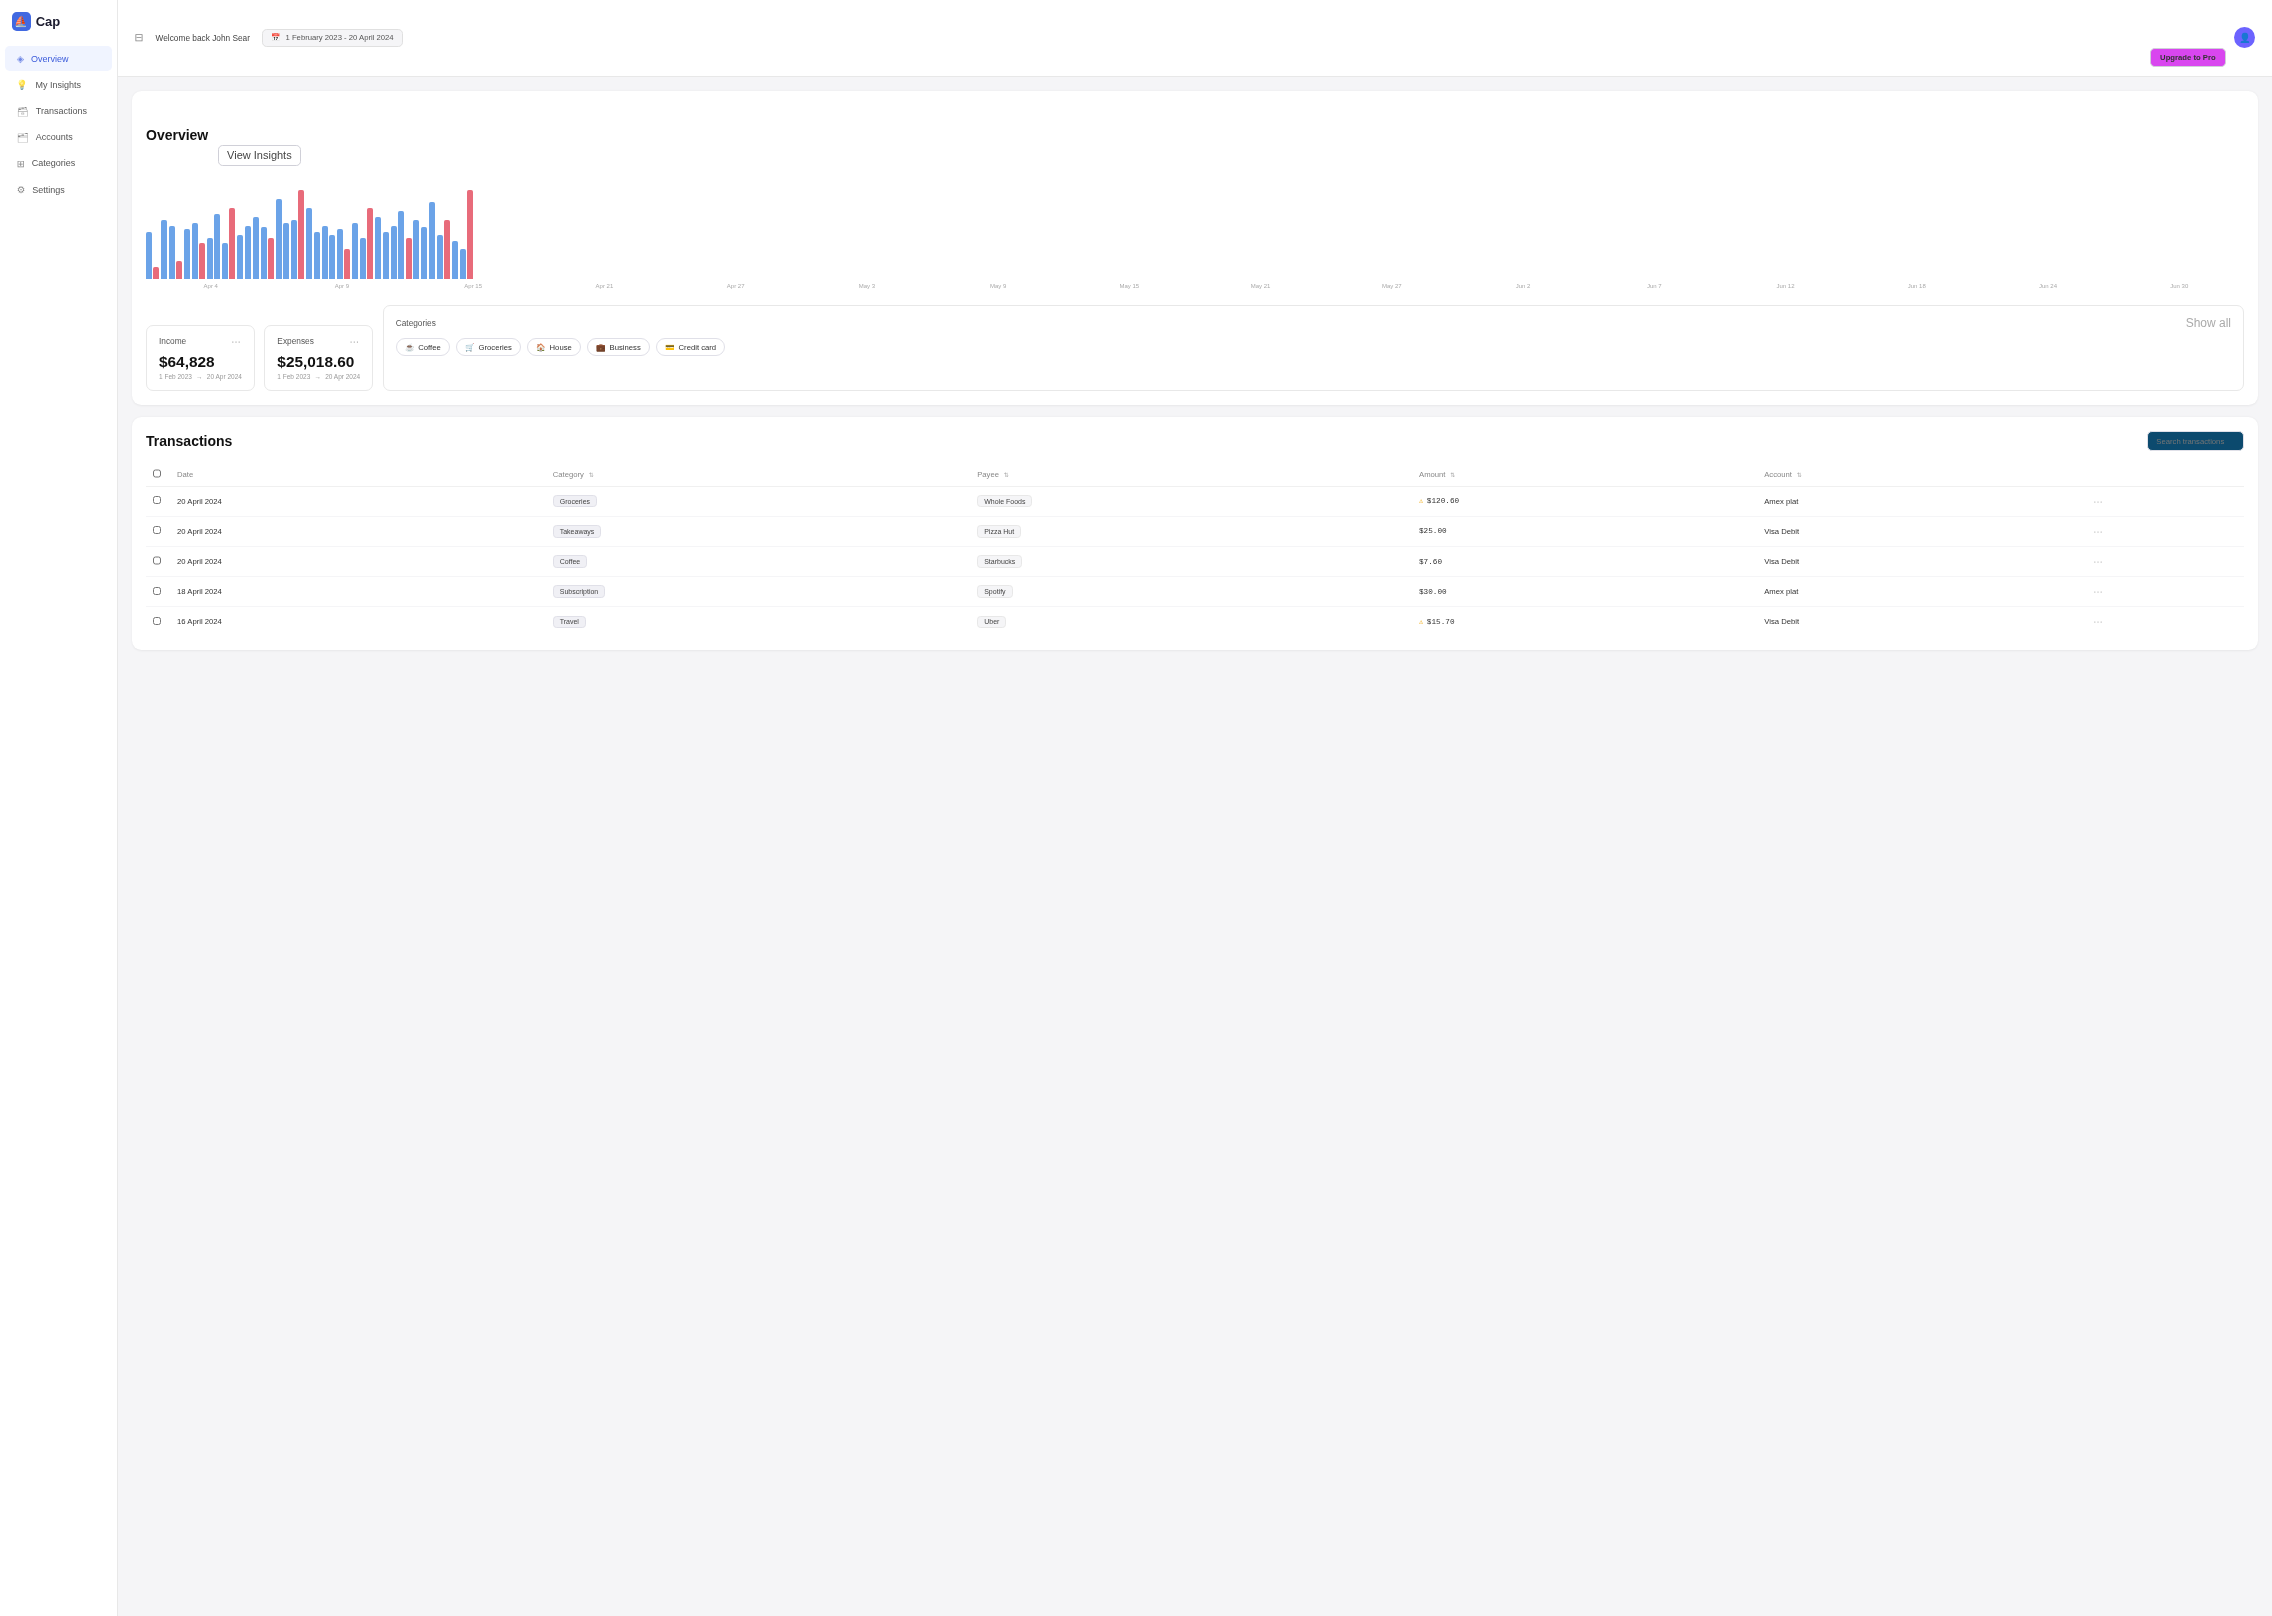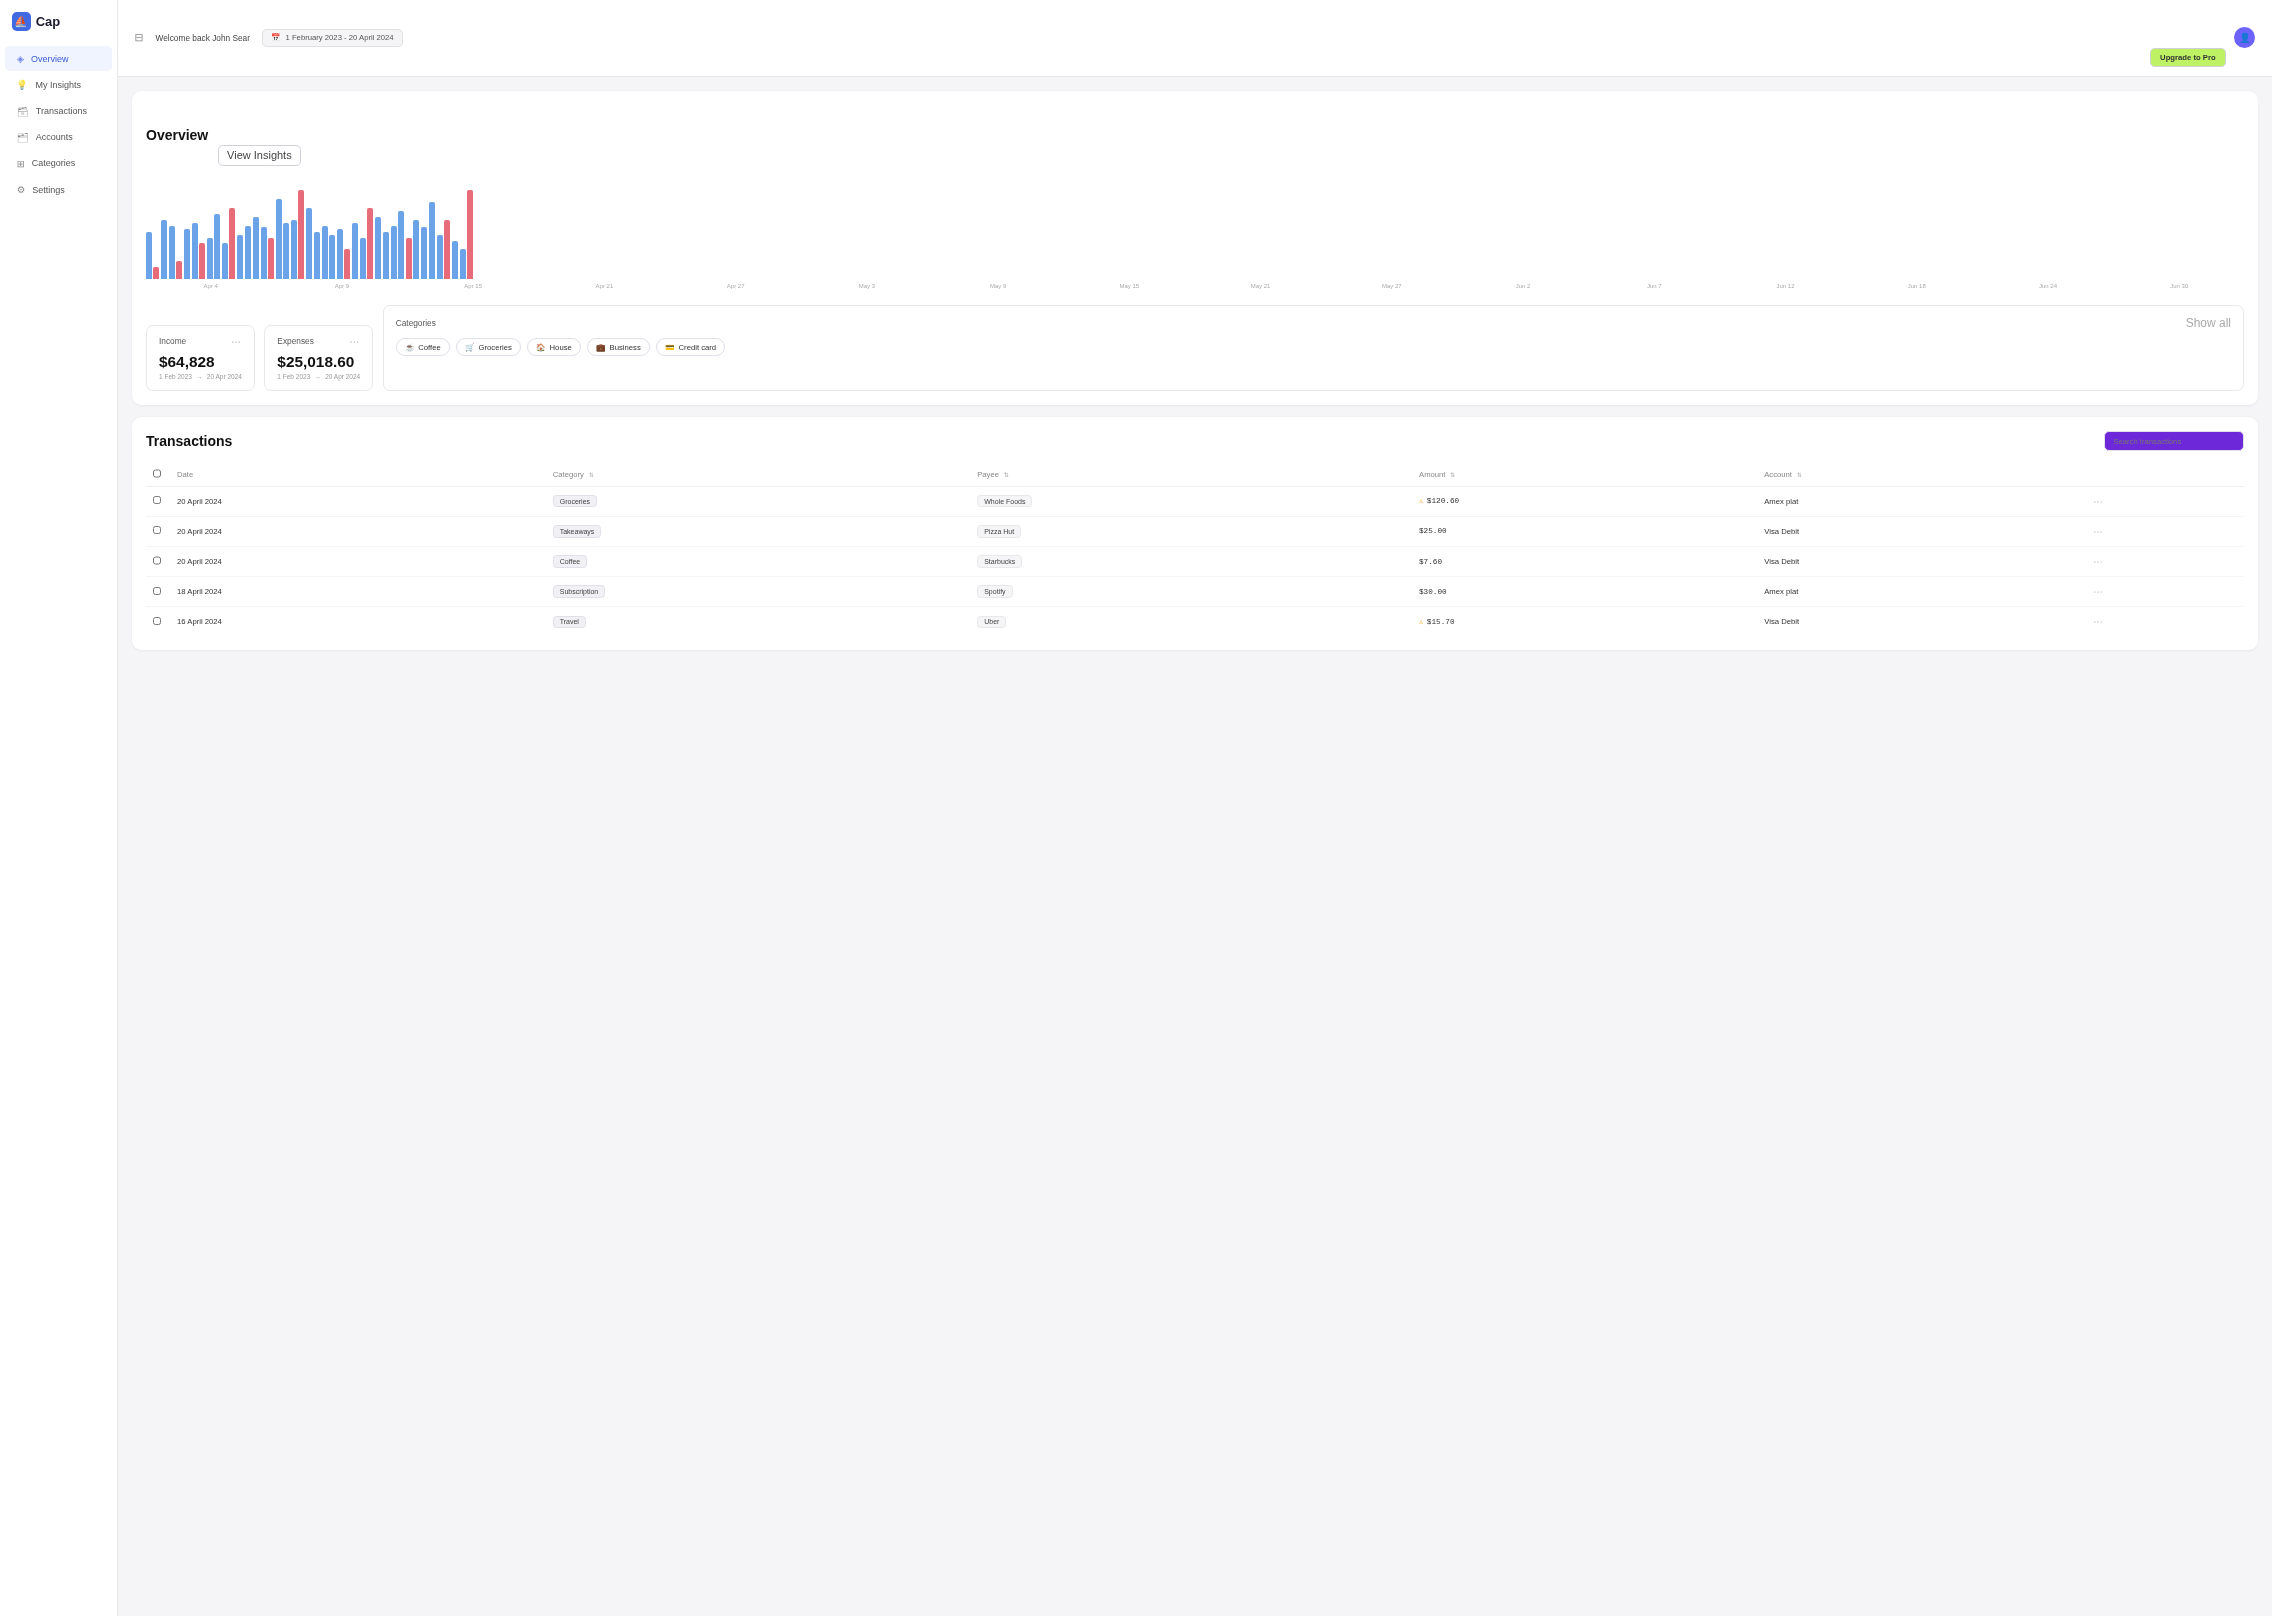--- a/index.html
+++ b/index.html
@@ -96,21 +96,21 @@
       font-size: 7.7px;
       color: #555;
       cursor: pointer;
     }
     .header-right {
       display: flex;
       align-items: center;
       gap: 8.3px;
     }
     .upgrade-btn {
-      background: #bef264;
+      background: #d946ef;
       border: 0.6px solid #d0d0d8;
       border-radius: 4.7px;
       padding: 4.1px 9.5px;
       font-size: 7.7px;
       font-weight: 600;
       color: #333;
       cursor: pointer;
       margin-top: 40px;
     }
     .avatar {
@@ -287,23 +287,23 @@
       font-size: 14px;
       font-weight: 700;
       color: #111;
     }
     .search-input {
       border: 0.6px solid #e0e0e8;
       border-radius: 5px;
       padding: 4.7px 8.3px;
       font-size: 7.7px;
       color: #aaa;
-      width: 140px;
+      width: 97px;
       outline: none;
-      background: #6d28d9;
+      background: #0c4a6e;
     }
 
     
     .transactions-table {
       width: 100%;
       border-collapse: collapse;
     }
     .transactions-table th {
       text-align: left;
       font-size: 7.7px;

